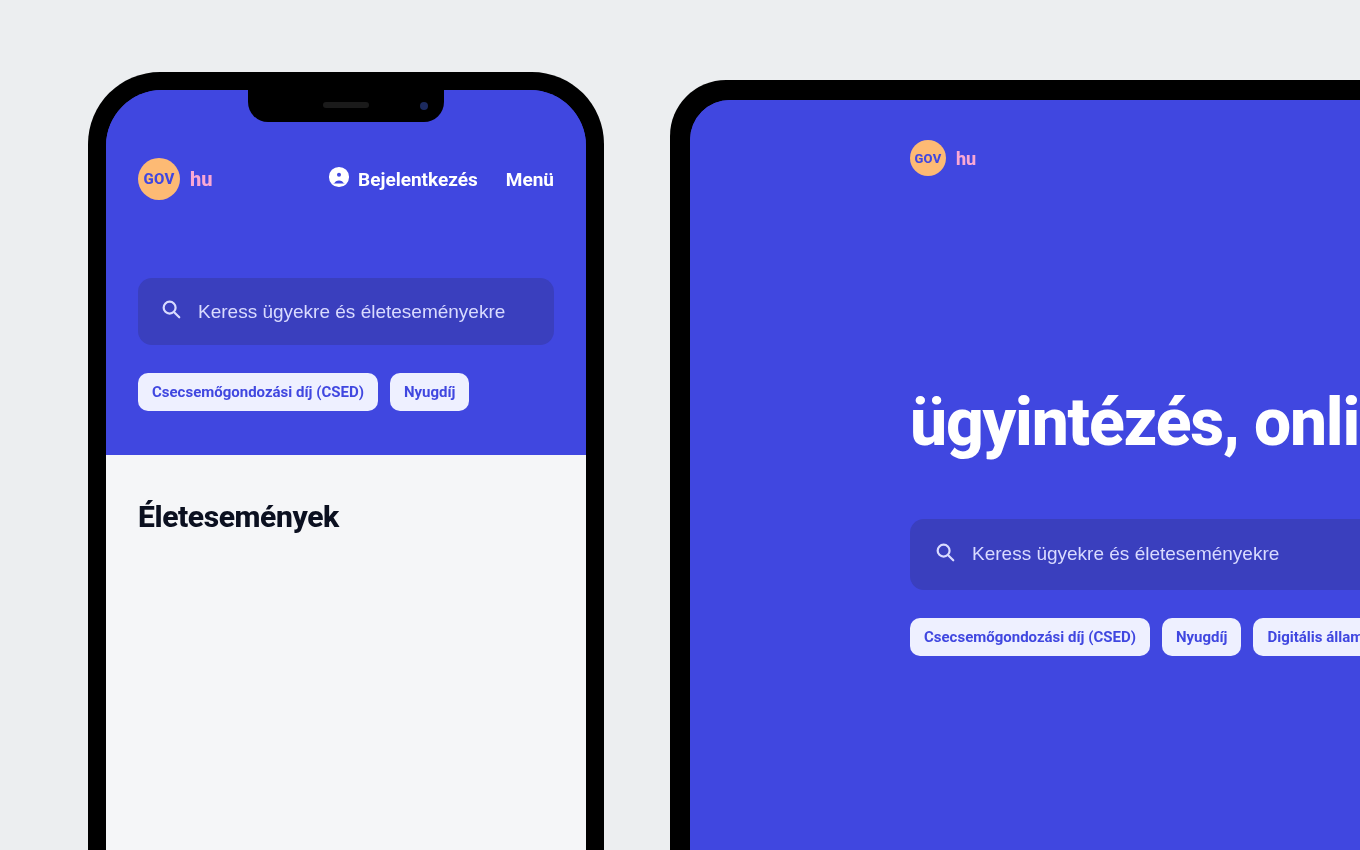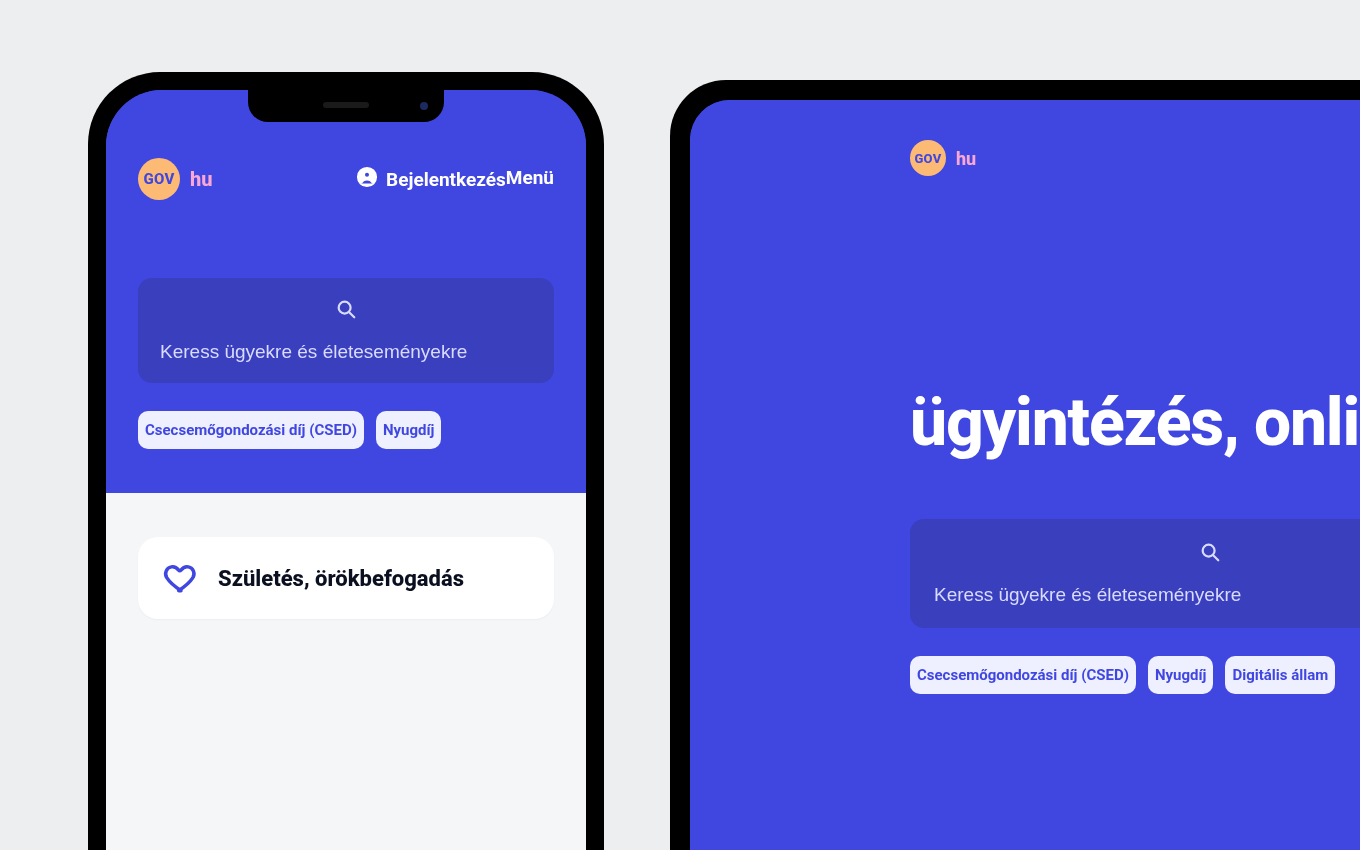--- a/index.html
+++ b/index.html
@@ -73,21 +73,21 @@
     display:flex; align-items:center; gap:10px;
     font-weight:800;
   }
   .logo-badge {
     width:42px;height:42px;border-radius:50%;
     background:#fdba74;color:#4047e0;
     display:flex;align-items:center;justify-content:center;
     font-size:15px;font-weight:800;letter-spacing:0.3px;text-align:right;
   }
   .logo-suffix { color:#f9a8d4; font-size:20px; font-weight:800; }
-  .topbar-right { display:flex; }
+  .topbar-right { display:flex; align-items:center; gap:28px; }
   .login-link { display:flex; align-items:center; gap:8px; font-weight:700; font-size:19px; color:#fff; }
   .menu-link { font-weight:700; font-size:19px; color:#fff; }
 
   .hero-title {
     font-weight:800;
     font-size:36px;
     line-height:1.2;
     letter-spacing:-0.5px;
     margin-bottom:54px;
     max-width:420px;
@@ -96,36 +96,35 @@
   .search-box {
     background:#3a3fbe;
     border-radius:14px;
     padding:20px 22px;
     display:flex;
     align-items:center;
     gap:16px;
     color:#d9dbff;
     font-size:19px;
     margin-bottom:28px;
-    flex-direction:column;
   }
   .search-box svg { flex:0 0 auto; }
   .search-box input {
     background:transparent;border:none;outline:none;
     color:#d9dbff;font-size:19px;width:100%;
   }
   .search-box input::placeholder { color:#d9dbff; }
 
   .chips { display:flex; flex-wrap:wrap; gap:12px; }
   .chip {
     background:#eef0ff;
     color:#4047e0;
     font-weight:700;
     font-size:15px;
-    padding:10px 7px;
+    padding:10px 14px;
     border-radius:10px;
     white-space:nowrap;
   }
 
   .phone-lower {
     background:#f5f6f8;
     flex:1;
     padding:44px 32px 0 32px;
     color:#0b1020;
   }
@@ -232,29 +231,22 @@
           <input type="text" placeholder="Keress ügyekre és életeseményekre" style="">
         </div>
 
         <div class="chips">
           <span class="chip">Csecsemőgondozási díj (CSED)</span>
           <span class="chip">Nyugdíj</span>
         </div>
       </div>
 
       <div class="phone-lower">
-
-        <div class="card">
-          <span class="card-icon">
-            <svg width="38" height="38" viewBox="0 0 24 24" fill="none" stroke="#4047e0" stroke-width="2.2" stroke-linecap="round" stroke-linejoin="round">
-              <path d="M12 20s-6.5-4.2-9-8.2C1.4 9 2.7 5.7 5.8 5c2-.5 3.6.6 4.7 2 .5.6 1 .6 1.5 0 1.1-1.4 2.7-2.5 4.7-2 3.1.7 4.4 4 2.8 6.8-2.5 4-9 8.2-9 8.2z"></path>
-            </svg>
-          </span>
-          <span class="card-title">Születés, örökbefogadás</span>
-        </div>
+        <h2 class="section-title">Életesemények</h2>
+
       </div>
     </div>
   </div>
 </div>
 
 <div class="tablet">
   <div class="tablet-screen">
     <div class="tablet-hero hero-blue">
 
       <div class="tablet-logo-row">

